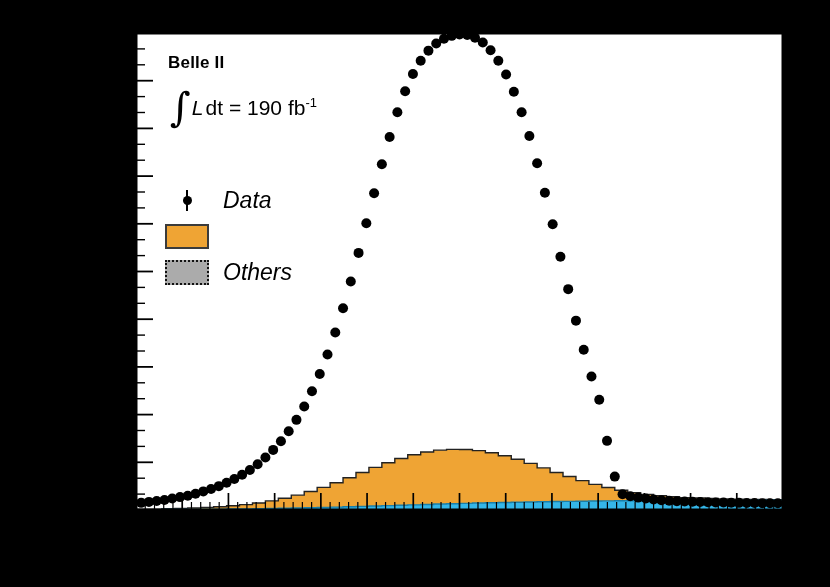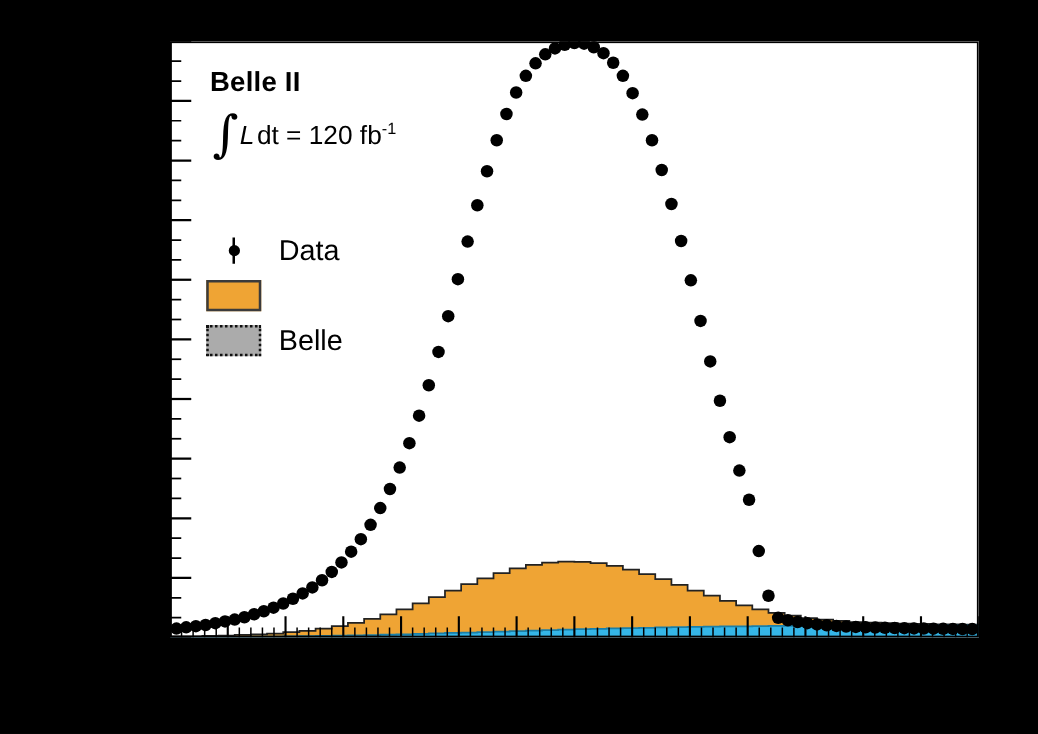--- a/index.html
+++ b/index.html
@@ -4,28 +4,28 @@
 <title>Belle II Plot</title>
 <style>
   html,body{margin:0;padding:0;background:#000;}
   body{width:830px;height:587px;overflow:hidden;
        font-family:"Liberation Sans",sans-serif;}
   #stage{position:relative;width:830px;height:587px;background:#000;}
   #plotbox{position:absolute;left:136px;top:33px;width:647px;height:477px;
            background:#ffffff;box-sizing:border-box;}
   svg{display:block;}
   .annot{position:absolute;color:#000;}
-  #belle{left:168px;top:53px;font-size:22px;font-weight:bold;letter-spacing:.2px;}
+  #belle{left:168px;top:53px;font-size:17px;font-weight:bold;letter-spacing:.2px;}
   #lumi{left:170px;top:95px;font-size:21px;white-space:nowrap;}
   #lumi .intg{font-size:40px;line-height:0;position:relative;top:6px;
               font-family:"DejaVu Serif",serif;padding-right:1px;}
   #lumi .ital{font-style:italic;padding-right:2px;}
   #lumi sup{font-size:13px;vertical-align:super;}
   #legend{left:165px;top:182px;}
-  .lrow{display:flex;align-items:center;height:36px;}
+  .lrow{display:flex;align-items:center;height:36px;font-style:italic;}
   .lkey{width:44px;height:25px;box-sizing:border-box;margin-right:14px;
         display:flex;align-items:center;justify-content:center;flex:none;}
   .lkey.marker{background:none;border:none;}
   .lkey.orange{background:#EFA434;border:2px solid #3b3b3b;}
   .lkey.blue{background:#35B6E8;border:2px dashed #222;}
   .lkey.gray{background:#ABABAB;border:2px dotted #111;}
   .lbl{font-size:23px;color:#000;white-space:nowrap;}
   .lbl .ov{border-top:1.6px solid #000;display:inline-block;line-height:1;padding-top:0px;}
   .dotmark{width:9px;height:9px;border-radius:50%;background:#000;position:relative;}
   .dotmark:before{content:"";position:absolute;left:3.4px;top:-6px;
@@ -234,37 +234,37 @@
         </g>
       <rect x="0.75" y="0.75" width="645.5" height="475.5" fill="none" stroke="#000" stroke-width="1.5"></rect>
     </svg>
   </div>
 
   <div class="annot" id="belle">Belle II</div>
 
   <div class="annot" id="lumi">
     <span class="intg">∫</span><span class="ital">L</span><span>dt</span>
     <span>=</span>
-    <span>120</span>
+    <span>190</span>
     <span>fb</span><sup>-1</sup>
   </div>
 
   <div class="annot" id="legend">
 
     <div class="lrow">
       <span class="lkey marker">
         <span class="dotmark"></span>
       </span>
       <span class="lbl">Data</span>
     </div>
 
     <div class="lrow">
       <span class="lkey orange"></span>
     </div>
 
 
     <div class="lrow">
       <span class="lkey gray"></span>
-      <span class="lbl">Belle</span>
+      <span class="lbl">Others</span>
     </div>
 
   </div>
 </div>
 
 </body></html>

